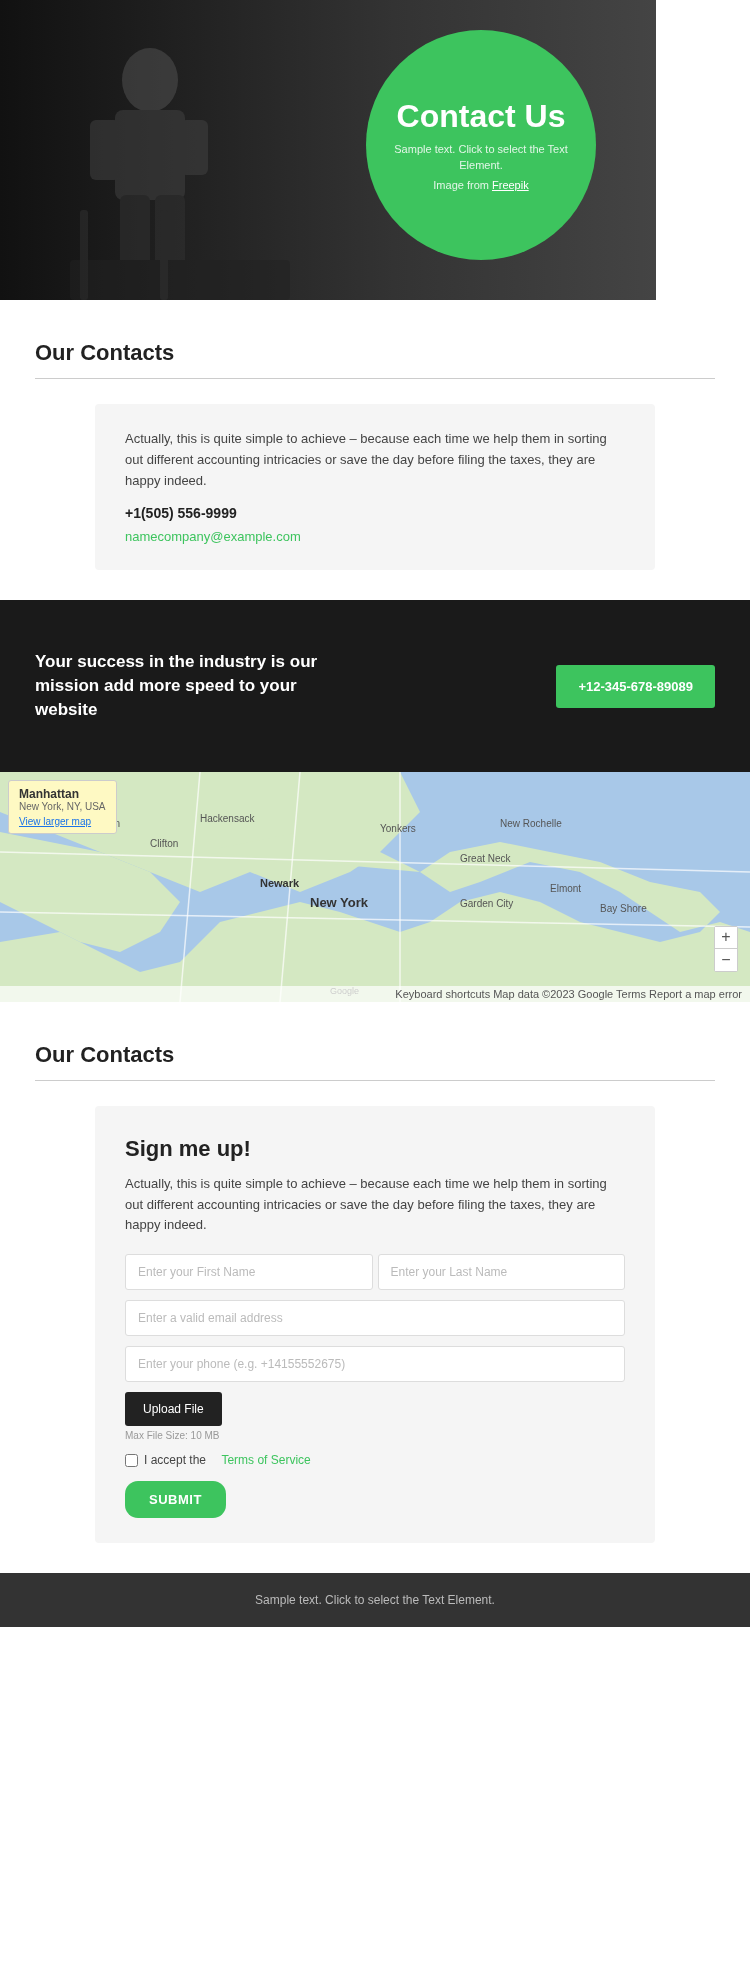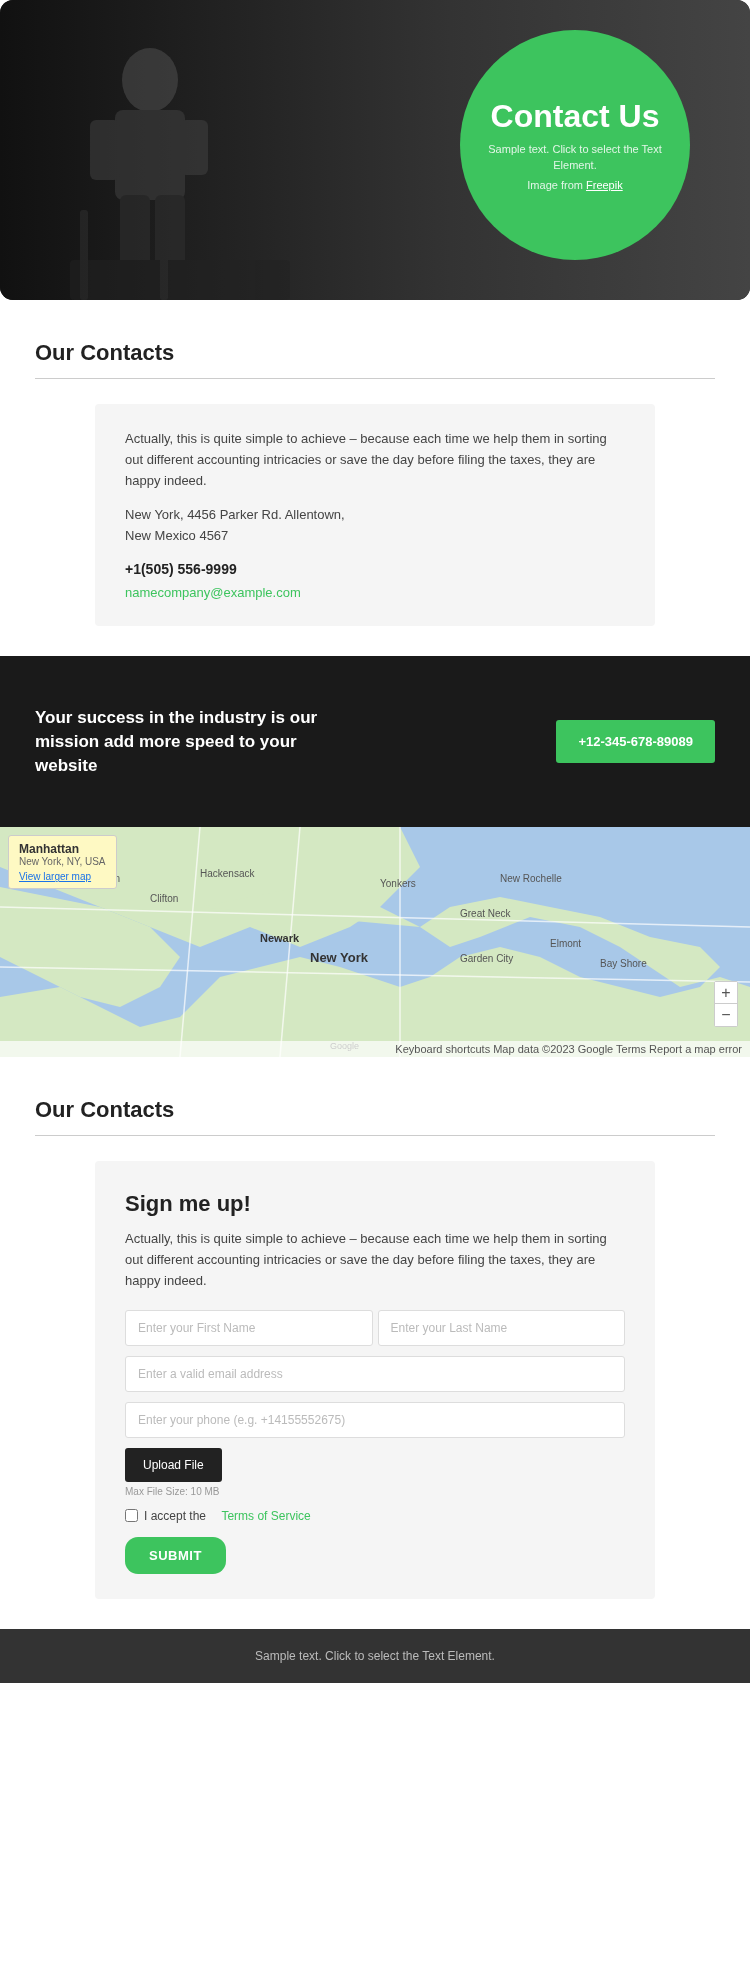--- a/index.html
+++ b/index.html
@@ -1,25 +1,24 @@
 <!DOCTYPE html>
 <html><head>
   <meta charset="utf-8">
   <style>
     * { box-sizing: border-box; margin: 0; padding: 0; }
     body { font-family: Arial, sans-serif; background: #fff; width: 750px; }
 
     
     .hero {
       position: relative;
-      width: 750px;
+      width: 656px;
       height: 300px;
       background: #222;
       overflow: hidden;
-      border-radius: 13px;
     }
     .hero-bg {
       width: 100%;
       height: 100%;
       background: linear-gradient(to right, #111 0%, #333 60%, #444 100%);
       position: absolute;
       top: 0; left: 0;
     }
     .hero-circle {
       position: absolute;
@@ -370,23 +369,20 @@
       <a style="color:#fff;text-decoration:underline;text-align:right;">Freepik</a>
     </span>
   </div>
 </div>
 
 <div class="section-contacts">
   <h2>Our Contacts</h2>
   <div class="section-divider"></div>
   <div class="contact-card">
     <p>Actually, this is quite simple to achieve – because each time we help them in sorting out different accounting intricacies or save the day before filing the taxes, they are happy indeed.</p>
-    <div class="address">
-      New York, 4456 Parker Rd. Allentown,<br>New Mexico 4567
-    </div>
     <div class="phone">+1(505) 556-9999</div>
     <a class="email" href="#">namecompany@example.com</a>
   </div>
 </div>
 
 <div class="dark-banner">
   <p>Your success in the industry is our mission add more speed to your website</p>
   <button class="dark-banner-btn">+12-345-678-89089</button>
 </div>
 

